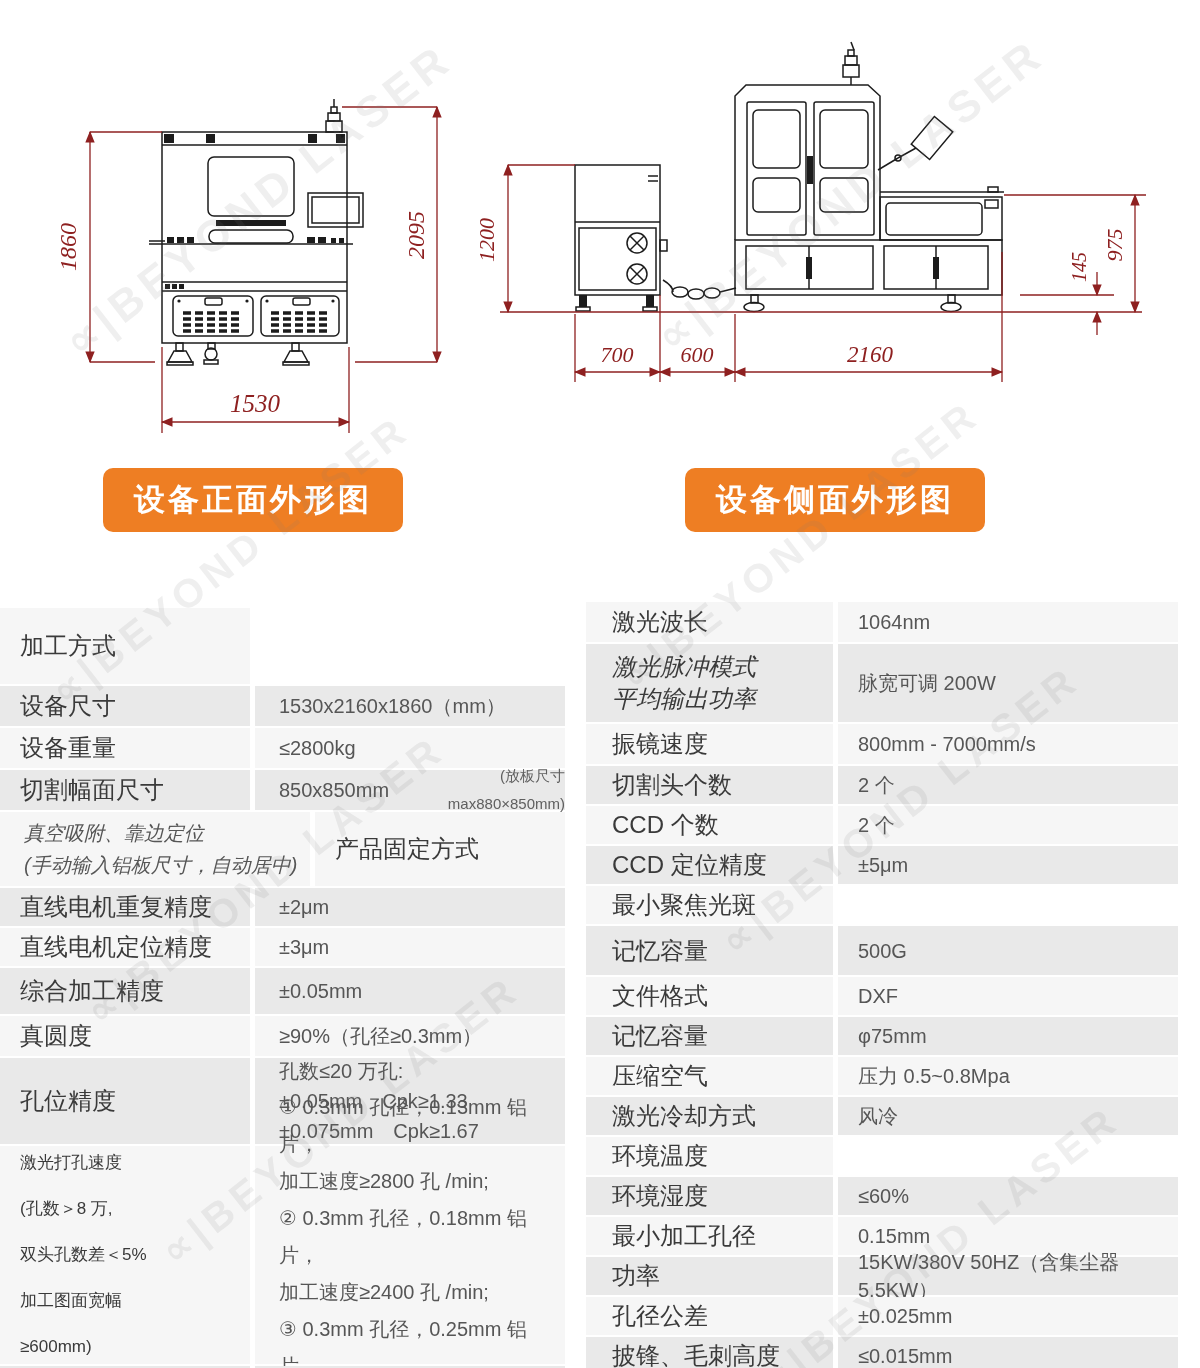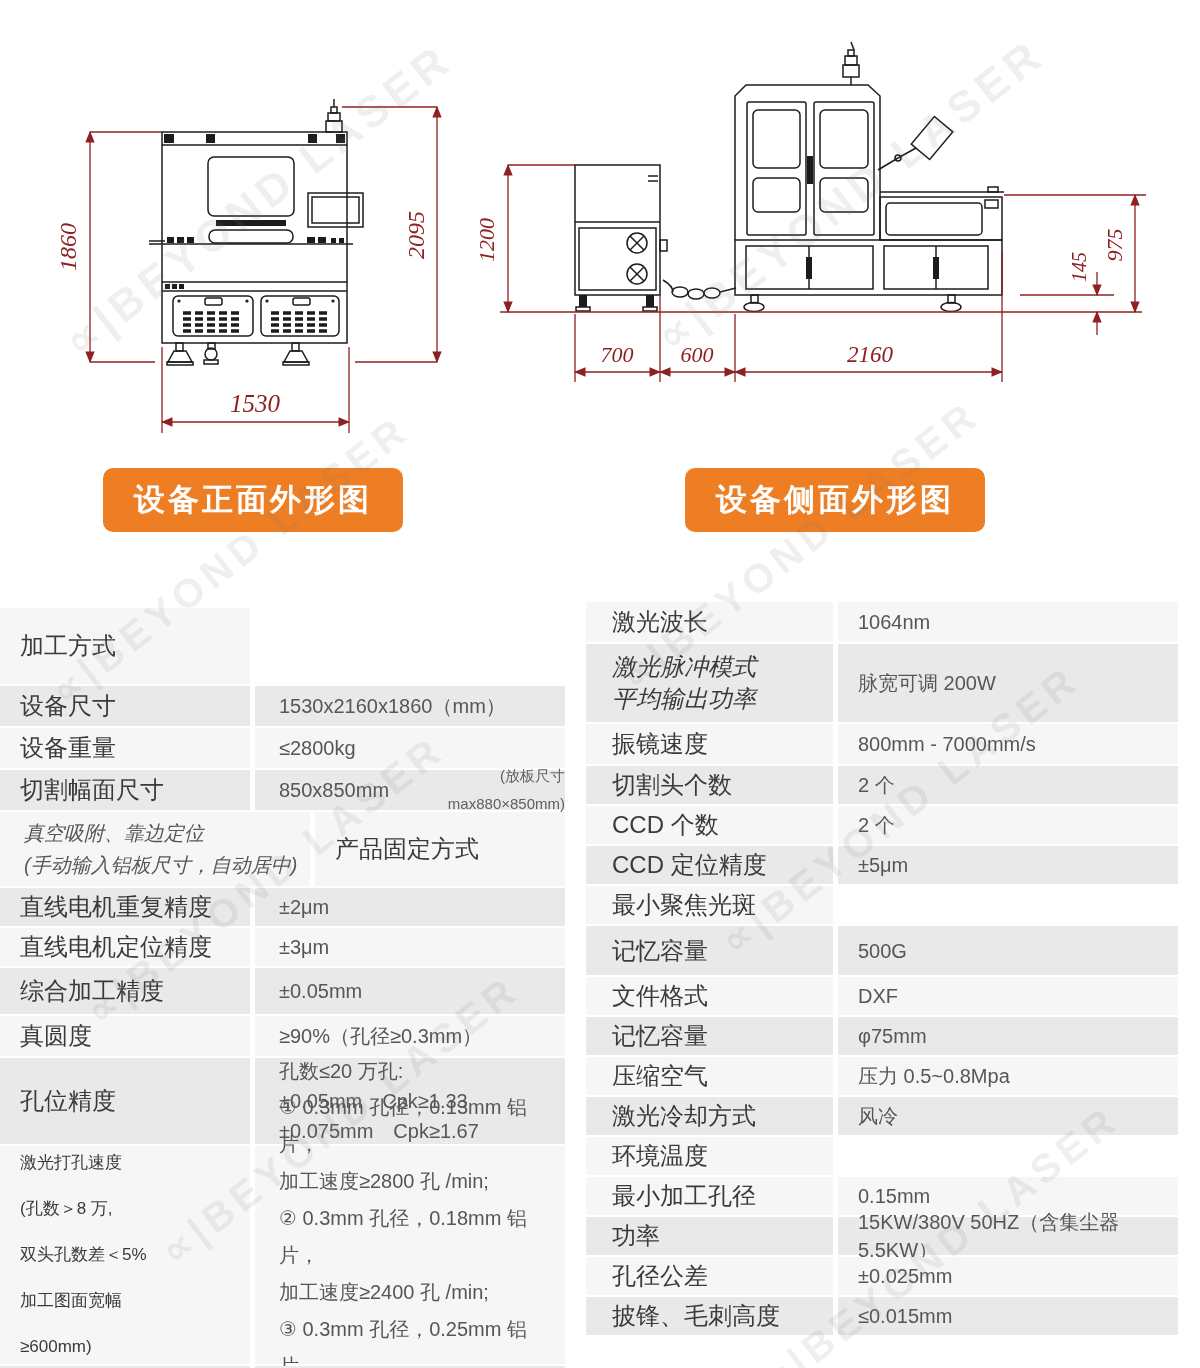--- a/index.html
+++ b/index.html
@@ -356,20 +356,24 @@
     <div class="cell c-label">压缩空气</div>
     <div class="cell c-value">压力 0.5~0.8Mpa</div>
   </div>
   <div class="row dark" style="height:38px">
     <div class="cell c-label">激光冷却方式</div>
     <div class="cell c-value">风冷</div>
   </div>
   <div class="row light" style="height:38px">
     <div class="cell c-label">环境温度</div>
   </div>
+  <div class="row dark" style="height:38px">
+    <div class="cell c-label">环境湿度</div>
+    <div class="cell c-value">≤60%</div>
+  </div>
   <div class="row light" style="height:38px">
     <div class="cell c-label">最小加工孔径</div>
     <div class="cell c-value">0.15mm</div>
   </div>
   <div class="row dark" style="height:38px">
     <div class="cell c-label">功率</div>
     <div class="cell c-value">15KW/380V 50HZ（含集尘器 5.5KW）</div>
   </div>
   <div class="row light" style="height:38px">
     <div class="cell c-label">孔径公差</div>

